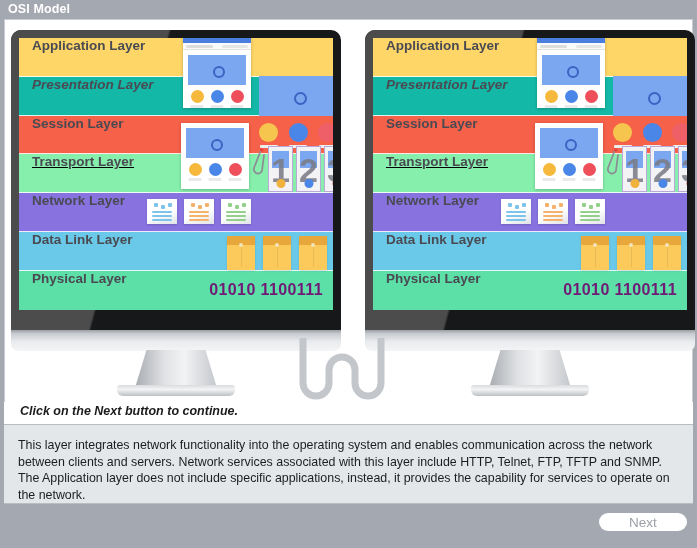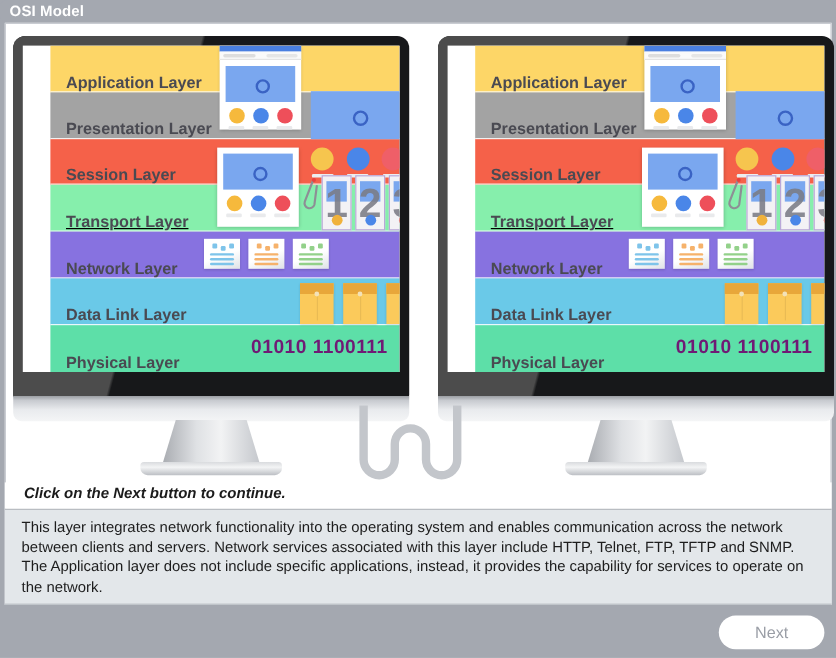--- a/index.html
+++ b/index.html
@@ -76,32 +76,31 @@
     width: 118px; height: 11px;
     background: linear-gradient(180deg,#d9dbde 0%, #f3f4f5 40%, #bcbfc4 100%);
     border-radius: 3px 3px 6px 6px;
   }
 
   
   .layers { position: absolute; inset: 0; }
   .band {
     position: relative;
     height: 38.8px;
-    display: flex; align-items: flex-end;
+    display: flex; align-items: flex-start;
     border-bottom: 1px solid rgba(255,255,255,.85);
-    margin-left: 23px;
   }
   .band .lbl {
     position: relative; z-index: 5;
     padding-left: 13px;
     font-size: 13.5px; font-weight: bold; color: #4a4a52;
     white-space: nowrap;
   }
   .b-app  { background: #fdd667; }
-  .b-pres { background: #a3a3a3; }
+  .b-pres { background: #14b8a6; font-style: italic; }
   .b-sess { background: #f56149; }
   .b-tran { background: #86efac; text-decoration: underline; }
   .b-netw { background: #8772e0; }
   .b-data { background: #6ac9e8; }
   .b-phys { background: #5ddfa8; border-bottom: none; }
 
   .binary {
     position: absolute; right: 10px; top: 50%;
     transform: translateY(-50%);
     font-size: 16px; font-weight: bold; color: #701a75;
@@ -265,35 +264,35 @@
   .instruction span {
     position: absolute; left: 16px; top: 2px;
     font-size: 12.5px; font-style: italic; font-weight: bold; color: #1b1b1b;
   }
   .descbox {
     position: absolute; left: 4px; top: 424px;
     width: 689px; height: 80px;
     background: #e3e7ea;
     border-top: 1px solid #b9bdc2;
     border-bottom: 1px solid #b9bdc2;
-    padding: 6px 14px 0 14px;
+    padding: 12px 14px 0 14px;
   }
   .descbox p {
     font-size: 12.4px; line-height: 16.6px; color: #1d1d1d;
   }
 
   
   .bottombar {
     position: absolute; left: 0; top: 505px;
     width: 697px; height: 43px;
     background: #a4a8b0;
   }
   .nextbtn {
     position: absolute; right: 10px; top: 8px;
-    width: 88px; height: 28px;
+    width: 88px; height: 18px;
     background: #ffffff;
     border-radius: 14px;
     border: none;
     font-family: "Liberation Sans", sans-serif;
     font-size: 13.5px; color: #9a9ea6;
     cursor: pointer;
   }
 </style>
 </head>
 <body>

